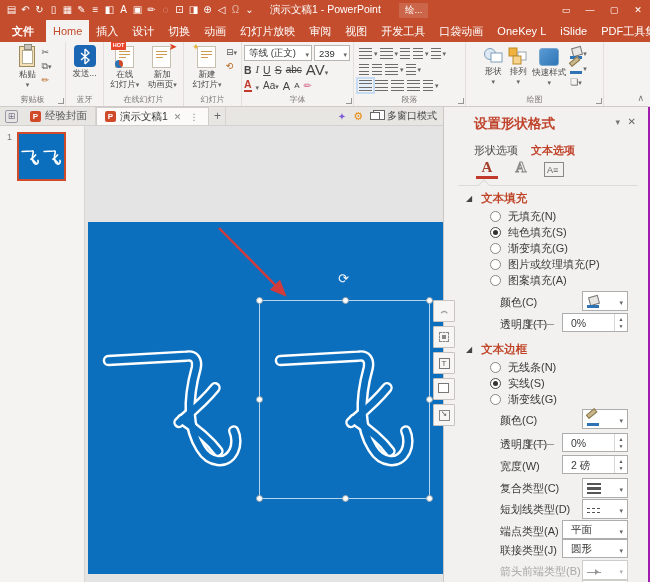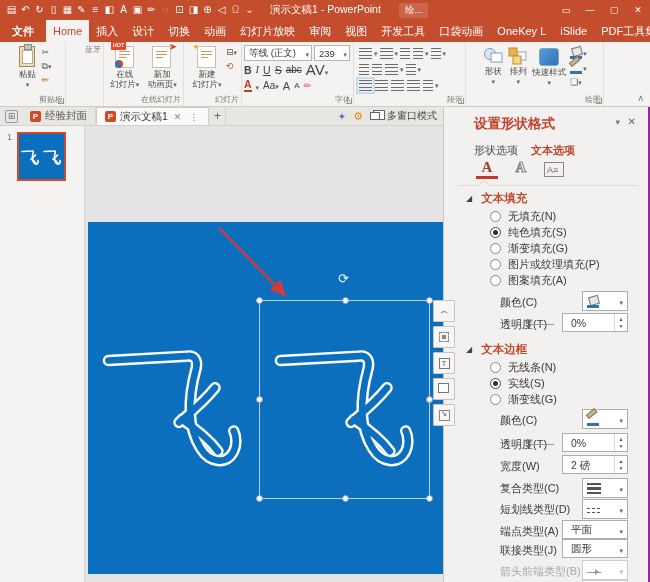--- a/index.html
+++ b/index.html
@@ -16,21 +16,21 @@
   .winbtns span{width:24px;text-align:center;font-size:9px;line-height:20px}
   
   #tabrow{position:absolute;top:20px;left:0;right:0;height:22px;background:#c44d2d;display:flex;align-items:flex-end;color:#fff;z-index:29}
   .rtab{font-size:11px;padding:4px 7px 4px;white-space:nowrap;line-height:14px}
   .rtab.file{padding:4px 12px;font-weight:bold}
   .rtab.active{background:#f5f3f1;color:#c24b2b}
   
   #ribbon{position:absolute;top:42px;left:0;right:0;height:65px;background:#f5f3f1;border-bottom:1px solid #cfccc8;display:flex;z-index:28}
   .rgrp{position:relative;border-right:1px solid #e3e0db;display:flex;flex-direction:column;padding:2px 2px 0}
   .rgrp .gc{flex:1;display:flex;align-items:flex-start;justify-content:center}
-  .rgrp .glabel{height:12px;text-align:right;font-size:8px;color:#7d7b78;line-height:11px;white-space:nowrap}
+  .rgrp .glabel{height:12px;text-align:center;font-size:8px;color:#7d7b78;line-height:11px;white-space:nowrap}
   .lnch{position:absolute;right:1px;bottom:2px;width:6px;height:6px;border-right:1px solid #96948f;border-bottom:1px solid #96948f}
   .bb{display:flex;flex-direction:column;align-items:center;font-size:8.5px;color:#4a4a4a;line-height:1.15;padding-top:1px;text-align:center;white-space:nowrap}
   .bicon{width:22px;height:24px;position:relative;margin-bottom:1px}
   .doc{position:absolute;left:1px;top:1px;width:19px;height:22px;background:#fff;border:1px solid #c8bfae}
   .doc i{position:absolute;left:3px;right:3px;height:1px;background:#cf9a52}
   .doc i:nth-child(1){top:4px}.doc i:nth-child(2){top:7px}.doc i:nth-child(3){top:10px;right:7px}
   .hotbadge{position:absolute;left:-3px;top:-3px;background:#e8462b;color:#fff;font-size:5.5px;font-weight:bold;padding:1px 2px;line-height:1;font-style:normal}
   .cursorbadge{position:absolute;right:-4px;top:-4px;color:#e03c1e;font-size:10px;font-style:normal}
   .starbadge{position:absolute;left:-4px;top:-3px;color:#e8b33a;font-size:9px;font-style:normal}
   .piebadge{position:absolute;left:1px;bottom:1px;width:8px;height:8px;border-radius:50%;background:conic-gradient(#d04a2a 0 40%,#2e74b5 40% 100%)}
@@ -215,20 +215,30 @@
         <span class="mini">✂</span>
         <span class="mini">⧉<span class="dd"></span></span>
         <span class="mini" style="color:#b5651d">✏</span>
       </div>
     </div>
     <div class="glabel">剪贴板</div>
     <span class="lnch"></span>
   </div>
 
   <div class="rgrp" style="width:38px">
+    <div class="gc">
+      <div class="bb">
+        <span class="btico">
+          <svg width="14" height="17" viewBox="0 0 14 17">
+              <path d="M7 1 L7 16 M7 1 L11 5 L3 12 M7 16 L11 12 L3 5" stroke="#fff" stroke-width="1.4" fill="none"></path>
+            </svg>
+        </span>
+        <span>发送...</span>
+      </div>
+    </div>
     <div class="glabel">蓝牙</div>
   </div>
 
   <div class="rgrp" style="width:80px">
     <div class="gc">
       <div class="bb" style="width:38px">
         <span class="bicon">
             <span class="doc">
               <i></i>
               <i></i>

